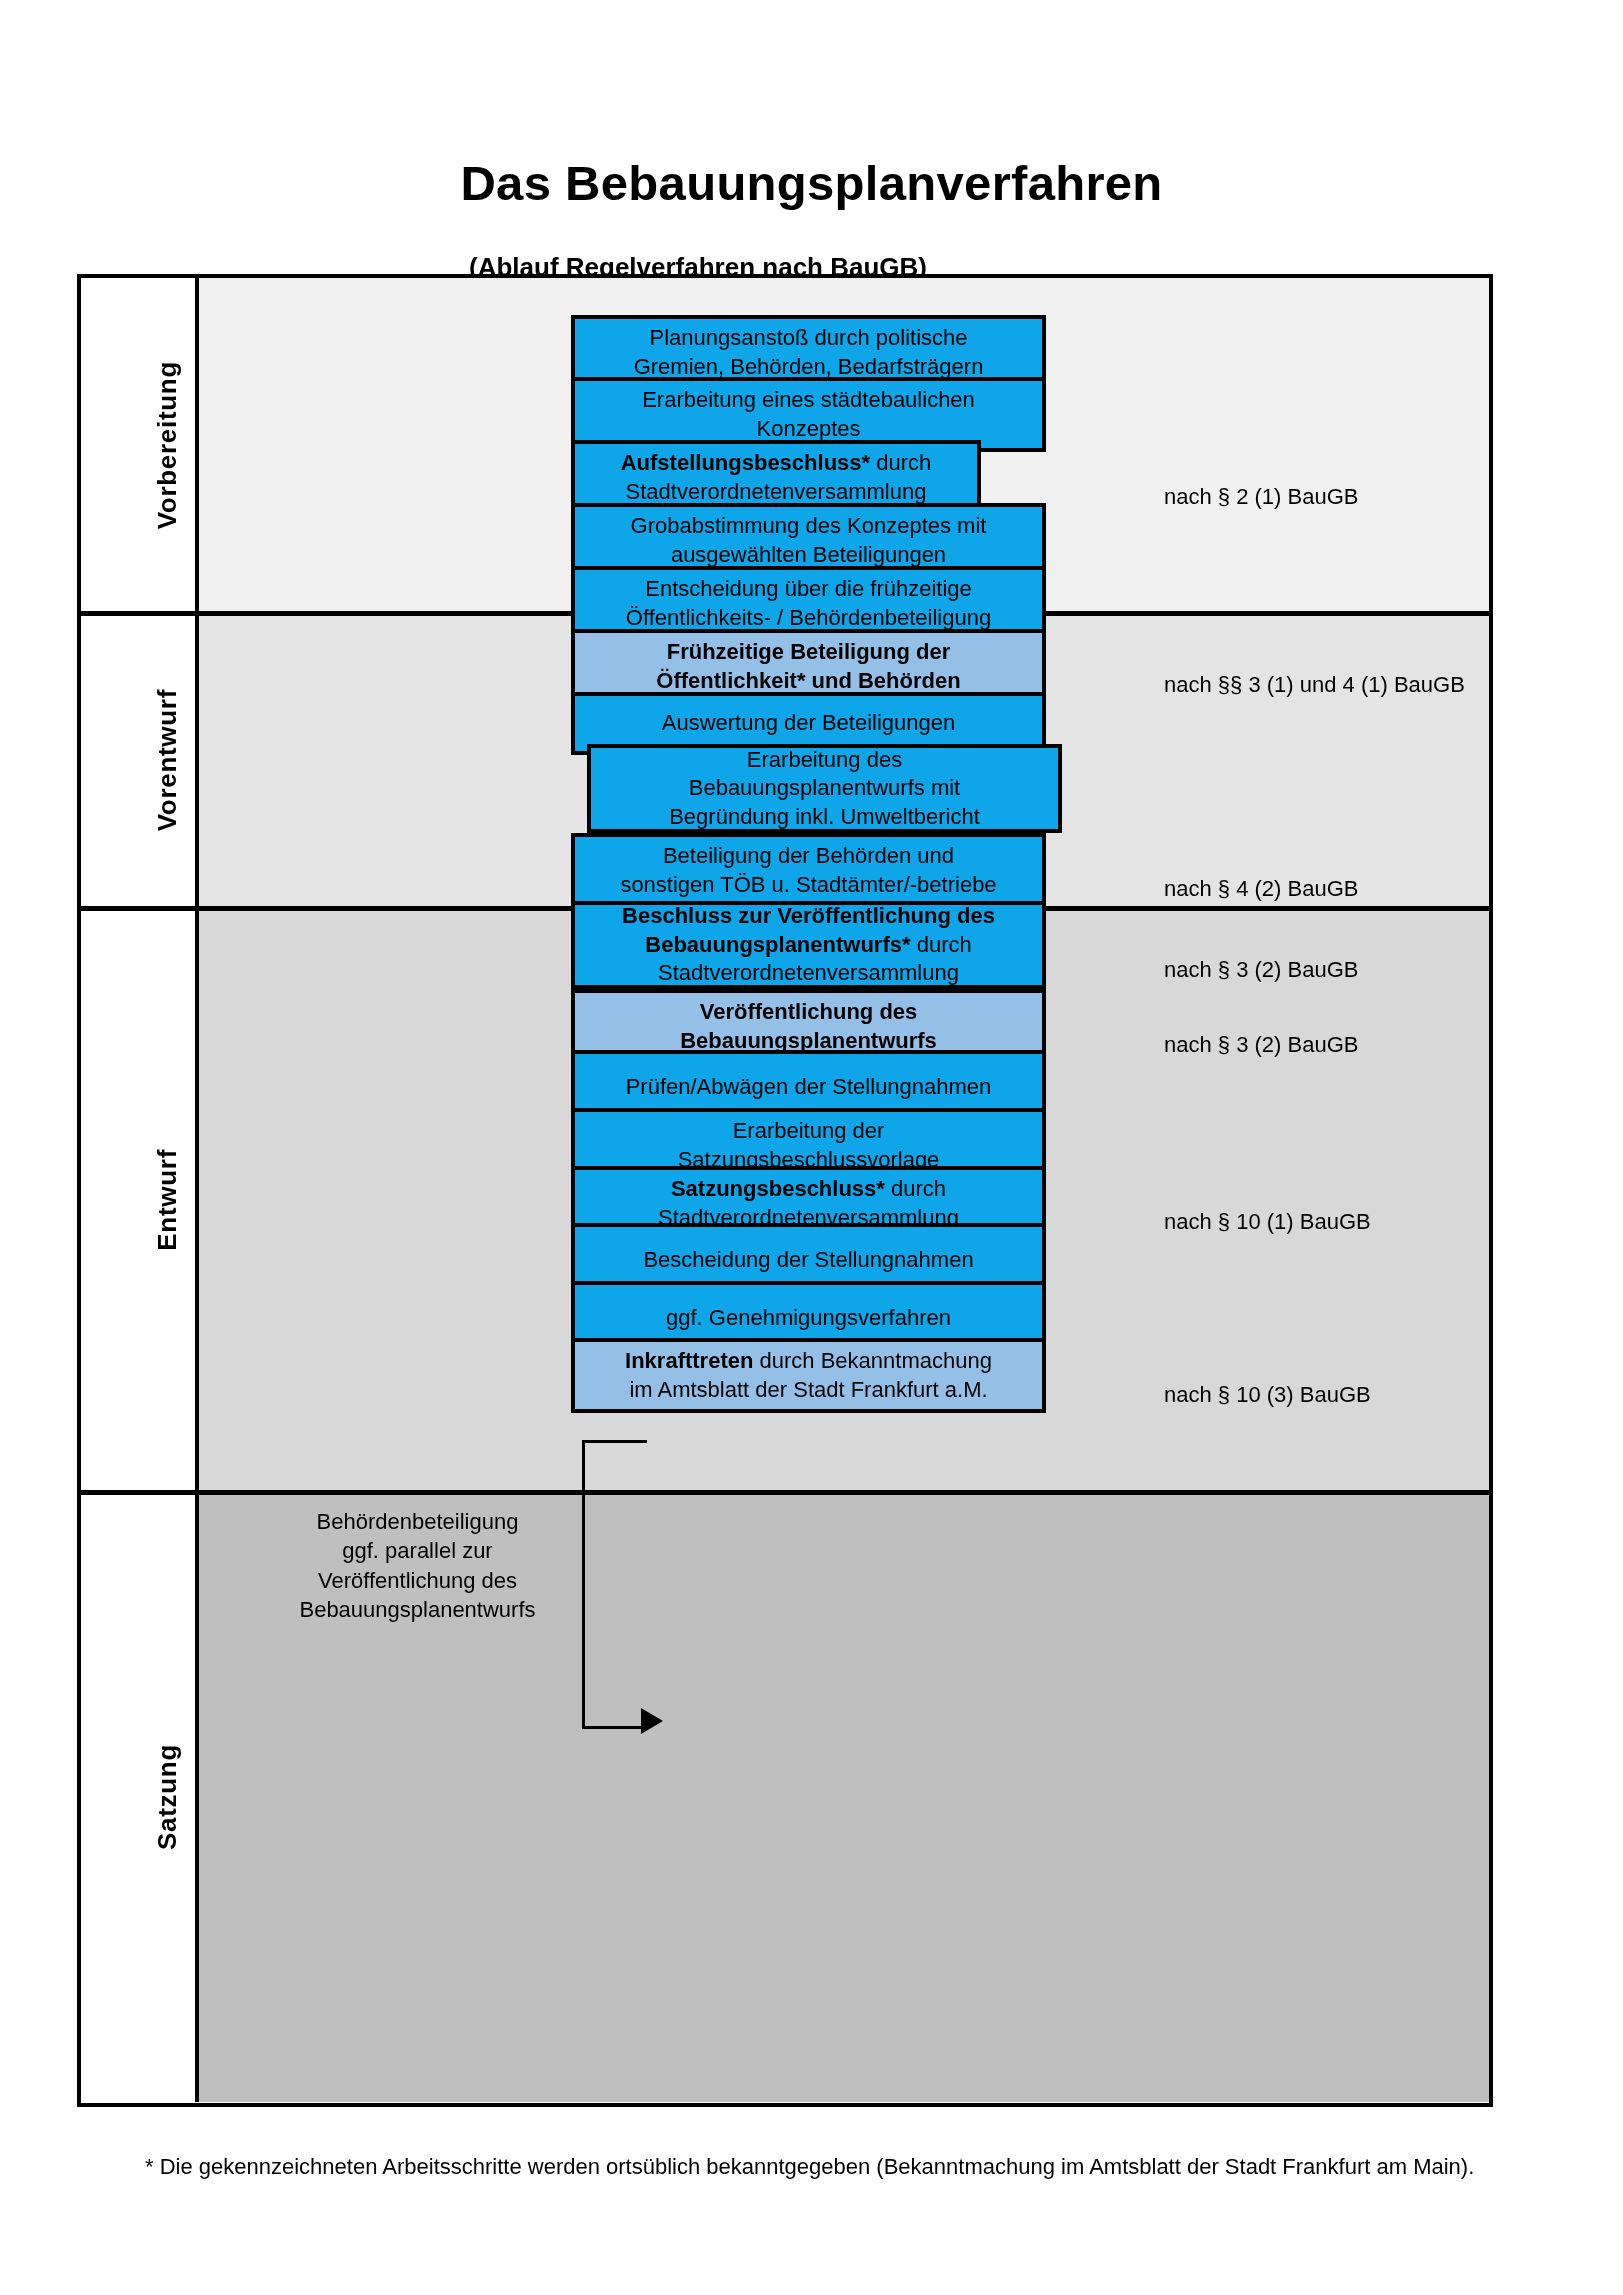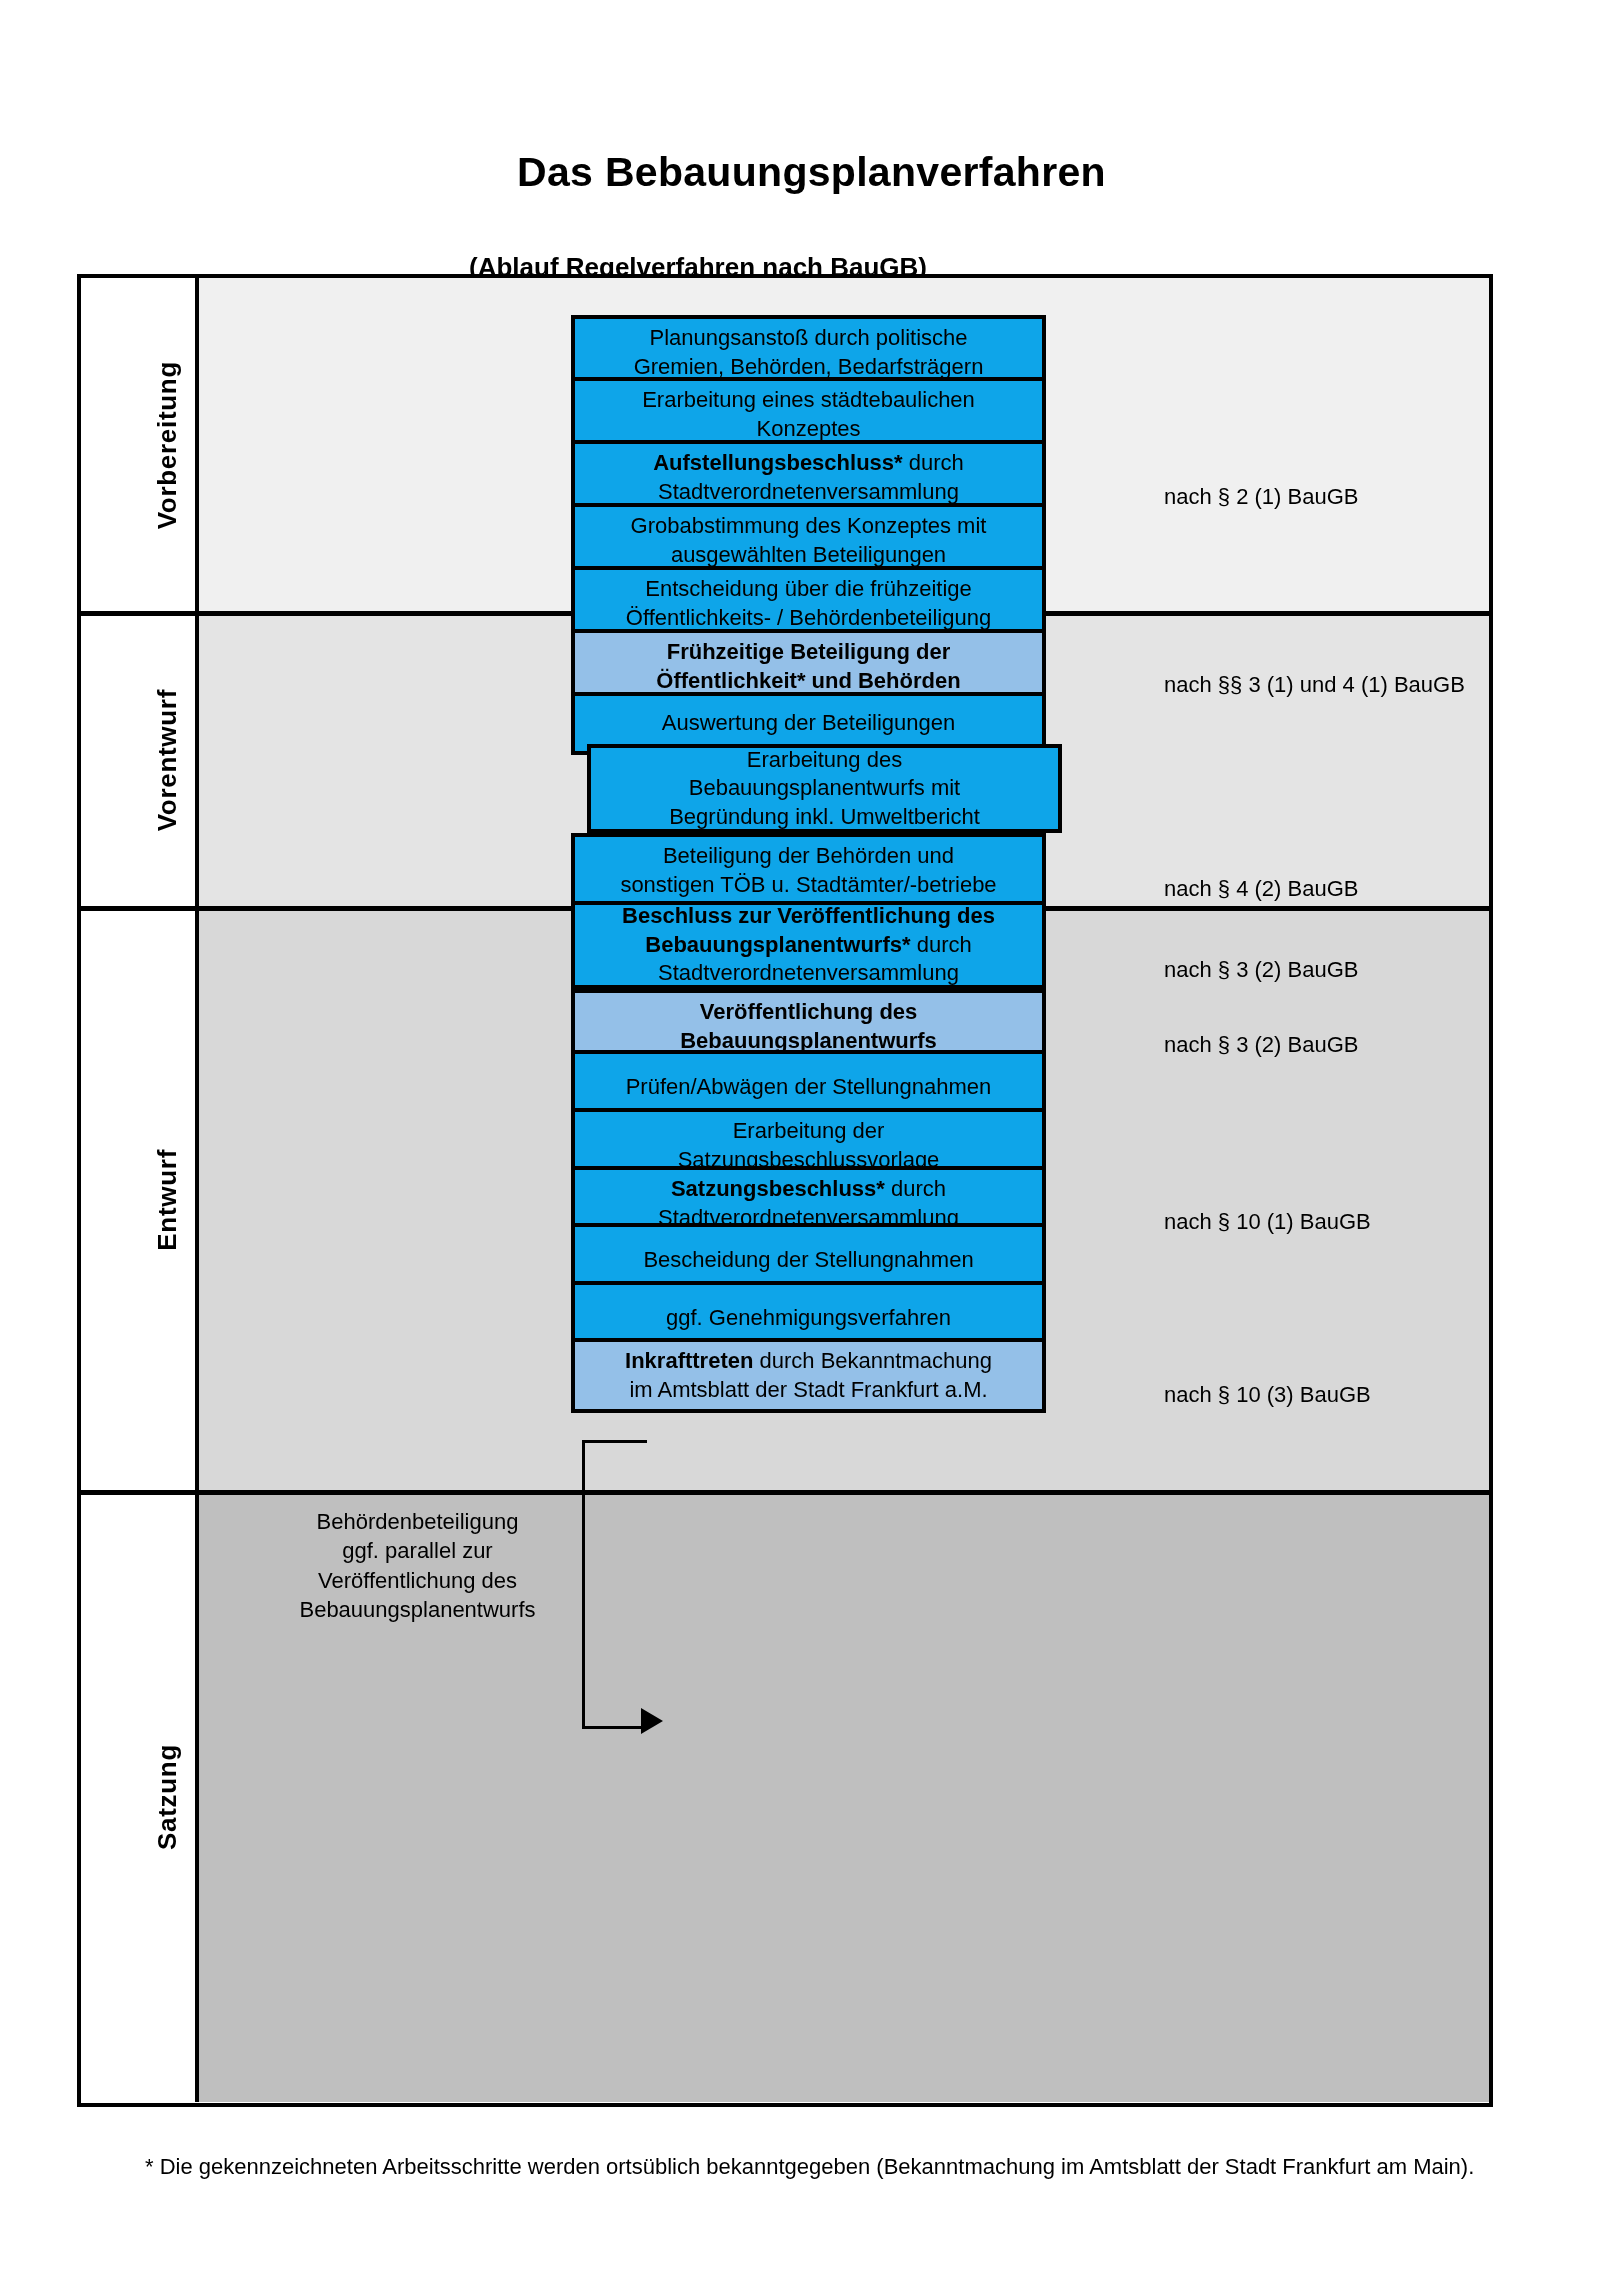--- a/index.html
+++ b/index.html
@@ -2,21 +2,21 @@
 <html style="font-size:10.5px"><head>
 <meta charset="utf-8">
 <style>
   html,body{margin:0;padding:0;background:#fff;}
   body{width:1623px;height:2295px;position:relative;
        font-family:"Liberation Sans","DejaVu Sans",sans-serif;color:#000;
        -webkit-font-smoothing:none;}
 
   
   #doc-title{position:absolute;left:0;top:122px;width:1623px;text-align:center;
-             font-size:41px;font-weight:bold;letter-spacing:0.3px;}
+             font-size:49px;font-weight:bold;letter-spacing:0.3px;}
   #doc-subtitle{position:absolute;left:0;top:208px;width:1396px;text-align:center;
                 font-size:26px;font-weight:bold;margin-top:44px;}
 
   
   #frame{position:absolute;left:77px;top:274px;width:1416px;height:1833px;
          border:4.6px solid #000;box-sizing:border-box;}
 
   
   .band{position:absolute;left:59px;right:0;box-sizing:border-box;}
   .band-label{position:absolute;left:0;width:59px;top:0;bottom:0;
@@ -95,21 +95,21 @@
           <div><span>Planungsanstoß durch politische</span></div>
           <div><span>Gremien, Behörden, Bedarfsträgern</span></div>
         </div>
       </div>
       <div class="pbox" style="left: 490px; width: 475px; top: 99px; height: 75px;">
         <div>
           <div><span>Erarbeitung eines städtebaulichen</span></div>
           <div><span>Konzeptes</span></div>
         </div>
       </div>
-      <div class="pbox" style="left: 490px; width: 475px; top: 162px; height: 75px;">
+      <div class="pbox" style="left: 490px; width: 410px; top: 162px; height: 75px;">
         <div>
           <div><b>Aufstellungsbeschluss*</b><span> durch</span></div>
           <div><span>Stadtverordnetenversammlung</span></div>
         </div>
       </div>
       <div class="pbox" style="left: 490px; width: 475px; top: 225px; height: 75px;">
         <div>
           <div><span>Grobabstimmung des Konzeptes mit</span></div>
           <div><span>ausgewählten Beteiligungen</span></div>
         </div>

